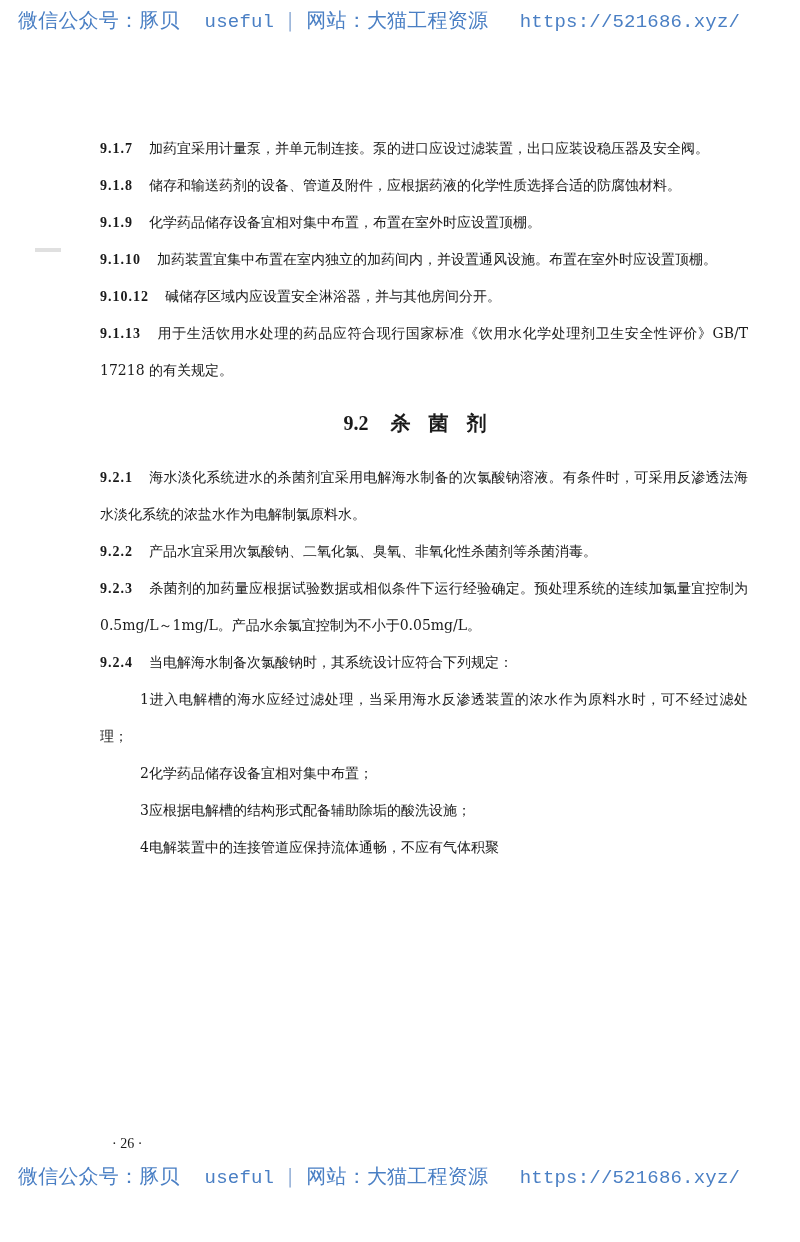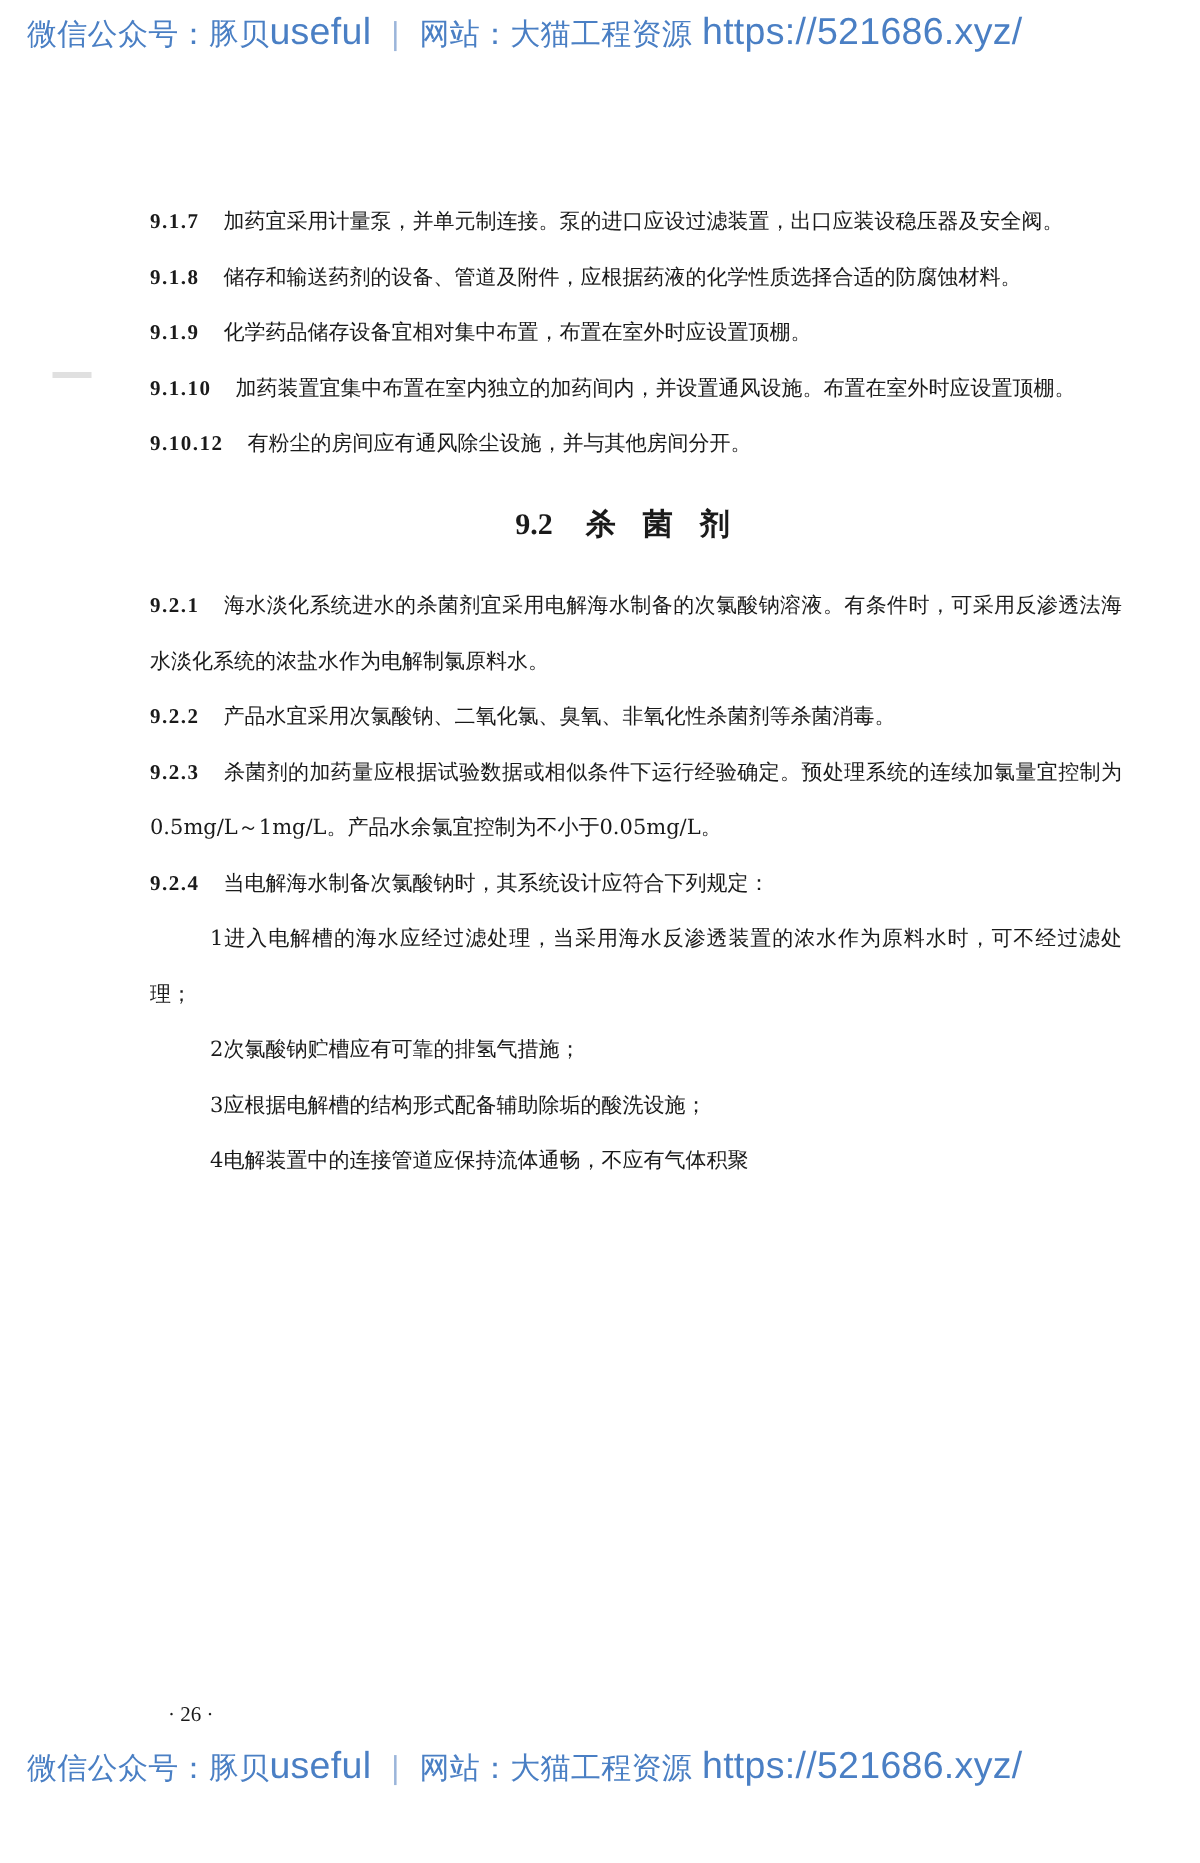--- a/index.html
+++ b/index.html
@@ -5,21 +5,21 @@
   html, body { margin: 0; padding: 0; }
   body {
     width: 800px; height: 1242px; background: #ffffff; position: relative; overflow: hidden;
     font-family: "DejaVu Serif", "Liberation Serif", serif; color: #1a1a1a;
   }
   .watermark {
     position: absolute; left: 18px; width: 770px;
     font-family: "DejaVu Sans", "Liberation Sans", sans-serif;
     font-size: 20px; color: #4a7fc4; white-space: nowrap; letter-spacing: 0.2px;
   }
-  .watermark .mono { font-family: Liberation Sans, sans-serif; font-size: 25px; }
+  .watermark .mono { font-family: Liberation Mono, monospace; font-size: 19px; margin-left: 25px; }
   .watermark .sep { color: #9bb5da; margin: 0 6px; }
   .wm-top { top: 7px; }
   .wm-bottom { top: 1163px; }
 
   .page { position: absolute; left: 100px; top: 130px; width: 648px; }
   .para { font-size: 14px; line-height: 37px; text-align: justify; text-justify: inter-character; margin: 0; }
   .para .num { font-family: "Liberation Serif", "DejaVu Serif", serif; font-weight: bold; margin-right: 16px; letter-spacing: 1px; }
   .heading {
     font-size: 20px; font-weight: bold; text-align: center; margin: 14px 0 16px 0; line-height: 40px;
     letter-spacing: 0;
@@ -43,33 +43,34 @@
   <span class="mono">https://521686.xyz/</span>
 </div>
 
 <div class="smudge"></div>
 
 <div class="page">
   <p class="para"><span class="num">9.1.7</span><span>加药宜采用计量泵，并单元制连接。泵的进口应设过滤装置，出口应装设稳压器及安全阀。</span></p>
   <p class="para"><span class="num">9.1.8</span><span>储存和输送药剂的设备、管道及附件，应根据药液的化学性质选择合适的防腐蚀材料。</span></p>
   <p class="para"><span class="num">9.1.9</span><span>化学药品储存设备宜相对集中布置，布置在室外时应设置顶棚。</span></p>
   <p class="para"><span class="num">9.1.10</span><span>加药装置宜集中布置在室内独立的加药间内，并设置通风设施。布置在室外时应设置顶棚。</span></p>
-  <p class="para"><span class="num">9.10.12</span><span>有粉尘的房间应有通风除尘设施，并与其他房间分开。</span></p>
+  <p class="para"><span class="num">9.10.12</span><span>碱储存区域内应设置安全淋浴器，并与其他房间分开。</span></p>
+  <p class="para"><span class="num">9.1.13</span><span>用于生活饮用水处理的药品应符合现行国家标准《饮用水化学处理剂卫生安全性评价》GB/T 17218 的有关规定。</span></p>
 
   <div class="heading">
     <span class="h-num">9.2</span><span class="h-title">杀菌剂</span>
   </div>
 
   <p class="para"><span class="num">9.2.1</span><span>海水淡化系统进水的杀菌剂宜采用电解海水制备的次氯酸钠溶液。有条件时，可采用反渗透法海水淡化系统的浓盐水作为电解制氯原料水。</span></p>
   <p class="para"><span class="num">9.2.2</span><span>产品水宜采用次氯酸钠、二氧化氯、臭氧、非氧化性杀菌剂等杀菌消毒。</span></p>
   <p class="para"><span class="num">9.2.3</span><span>杀菌剂的加药量应根据试验数据或相似条件下运行经验确定。预处理系统的连续加氯量宜控制为0.5mg/L～1mg/L。产品水余氯宜控制为不小于0.05mg/L。</span></p>
   <p class="para"><span class="num">9.2.4</span><span>当电解海水制备次氯酸钠时，其系统设计应符合下列规定：</span></p>
 
   <p class="para"><span class="item"></span><span class="inum">1</span><span>进入电解槽的海水应经过滤处理，当采用海水反渗透装置的浓水作为原料水时，可不经过滤处理；</span></p>
-  <p class="para"><span class="item"></span><span class="inum">2</span><span>次氯酸钠贮槽应有可靠的排氢气措施；</span></p>
+  <p class="para"><span class="item"></span><span class="inum">2</span><span>化学药品储存设备宜相对集中布置；</span></p>
   <p class="para"><span class="item"></span><span class="inum">3</span><span>应根据电解槽的结构形式配备辅助除垢的酸洗设施；</span></p>
   <p class="para"><span class="item"></span><span class="inum">4</span><span>电解装置中的连接管道应保持流体通畅，不应有气体积聚</span></p>
 </div>
 
 <div class="pagenum">· 26 ·</div>
 
 <div class="watermark wm-bottom">
   <span>微信公众号：豚贝</span><span class="mono">useful</span>
   <span class="sep">|</span>
   <span>网站：大猫工程资源</span>

